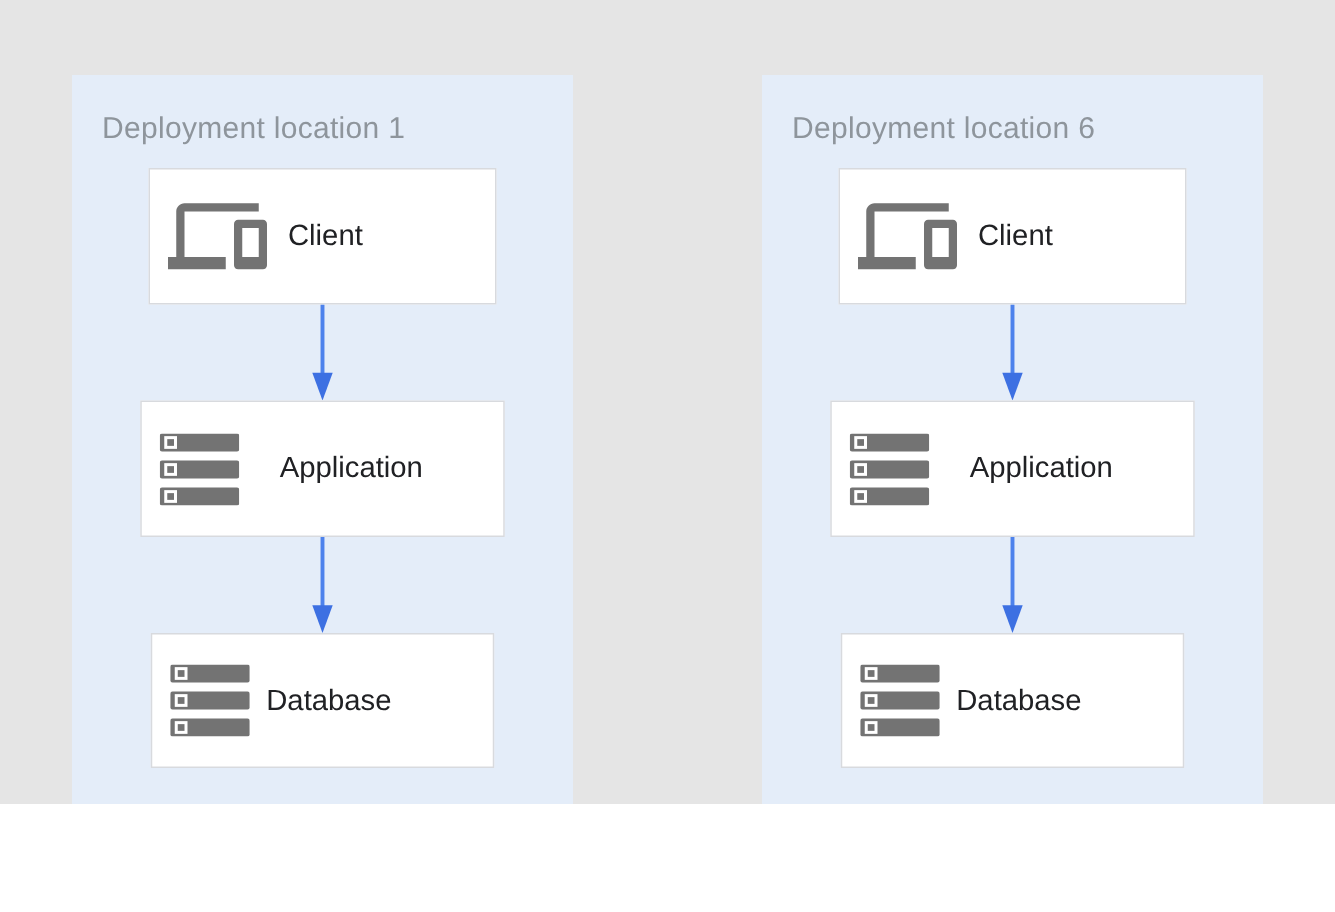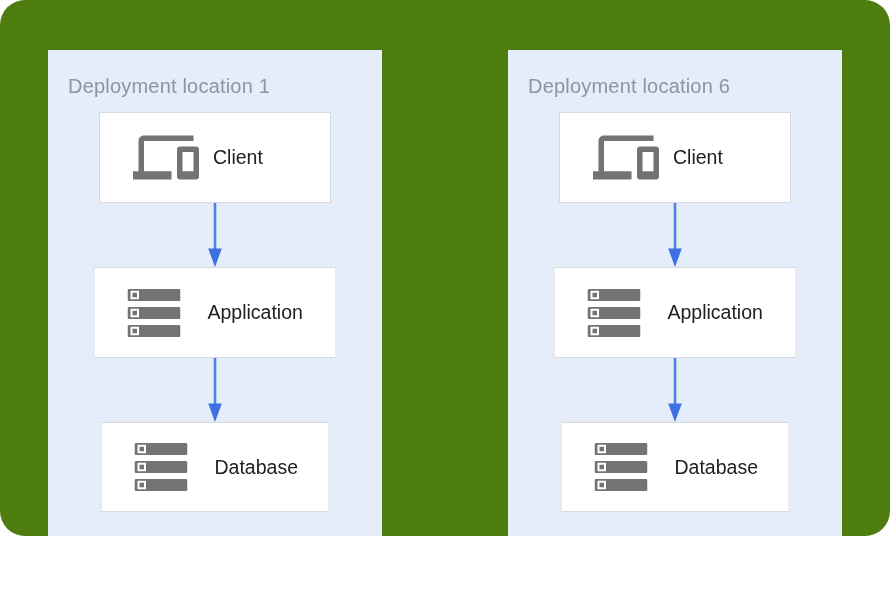--- a/index.html
+++ b/index.html
@@ -5,23 +5,22 @@
   html, body {
     margin: 0;
     padding: 0;
     background: #ffffff;
     font-family: "Liberation Sans", sans-serif;
   }
   #canvas {
     position: relative;
     width: 890px;
     height: 536px;
-    background: #4d7c0f;
+    background: #e5e5e5;
     overflow: hidden;
-    border-radius: 25px;
   }
   .panel {
     position: absolute;
     top: 50px;
     width: 334px;
     height: 494px;
     background: var(--panel-bg, #e4edf9);
   }
   #panel-1 { left: 48px; }
   #panel-2 { left: 508px; }
@@ -41,26 +40,26 @@
     position: absolute;
     left: 50%;
     transform: translateX(-50%);
     height: 91px;
     box-sizing: border-box;
     background: var(--box-bg, #ffffff);
     border: 1px solid var(--box-border, #d8dade);
     display: flex;
     align-items: center;
     justify-content: flex-start;
-    padding-left: 33px;
+    padding-left: 12px;
     text-align: right;
   }
   .node-client      { top: 62px;  width: 232px; gap: 14px; }
   .node-application { top: 217px; width: 243px; gap: 27px; }
-  .node-database    { top: 372px; width: 229px; gap: 27px; height: 90px; }
+  .node-database    { top: 372px; width: 229px; gap: 11px; height: 90px; }
 
   .icon {
     display: flex;
     align-items: center;
     color: var(--icon-gray, #737373);
     flex: 0 0 auto;
   }
   .node-label {
     font-size: 19.5px;
     color: var(--label-text, #202124);

